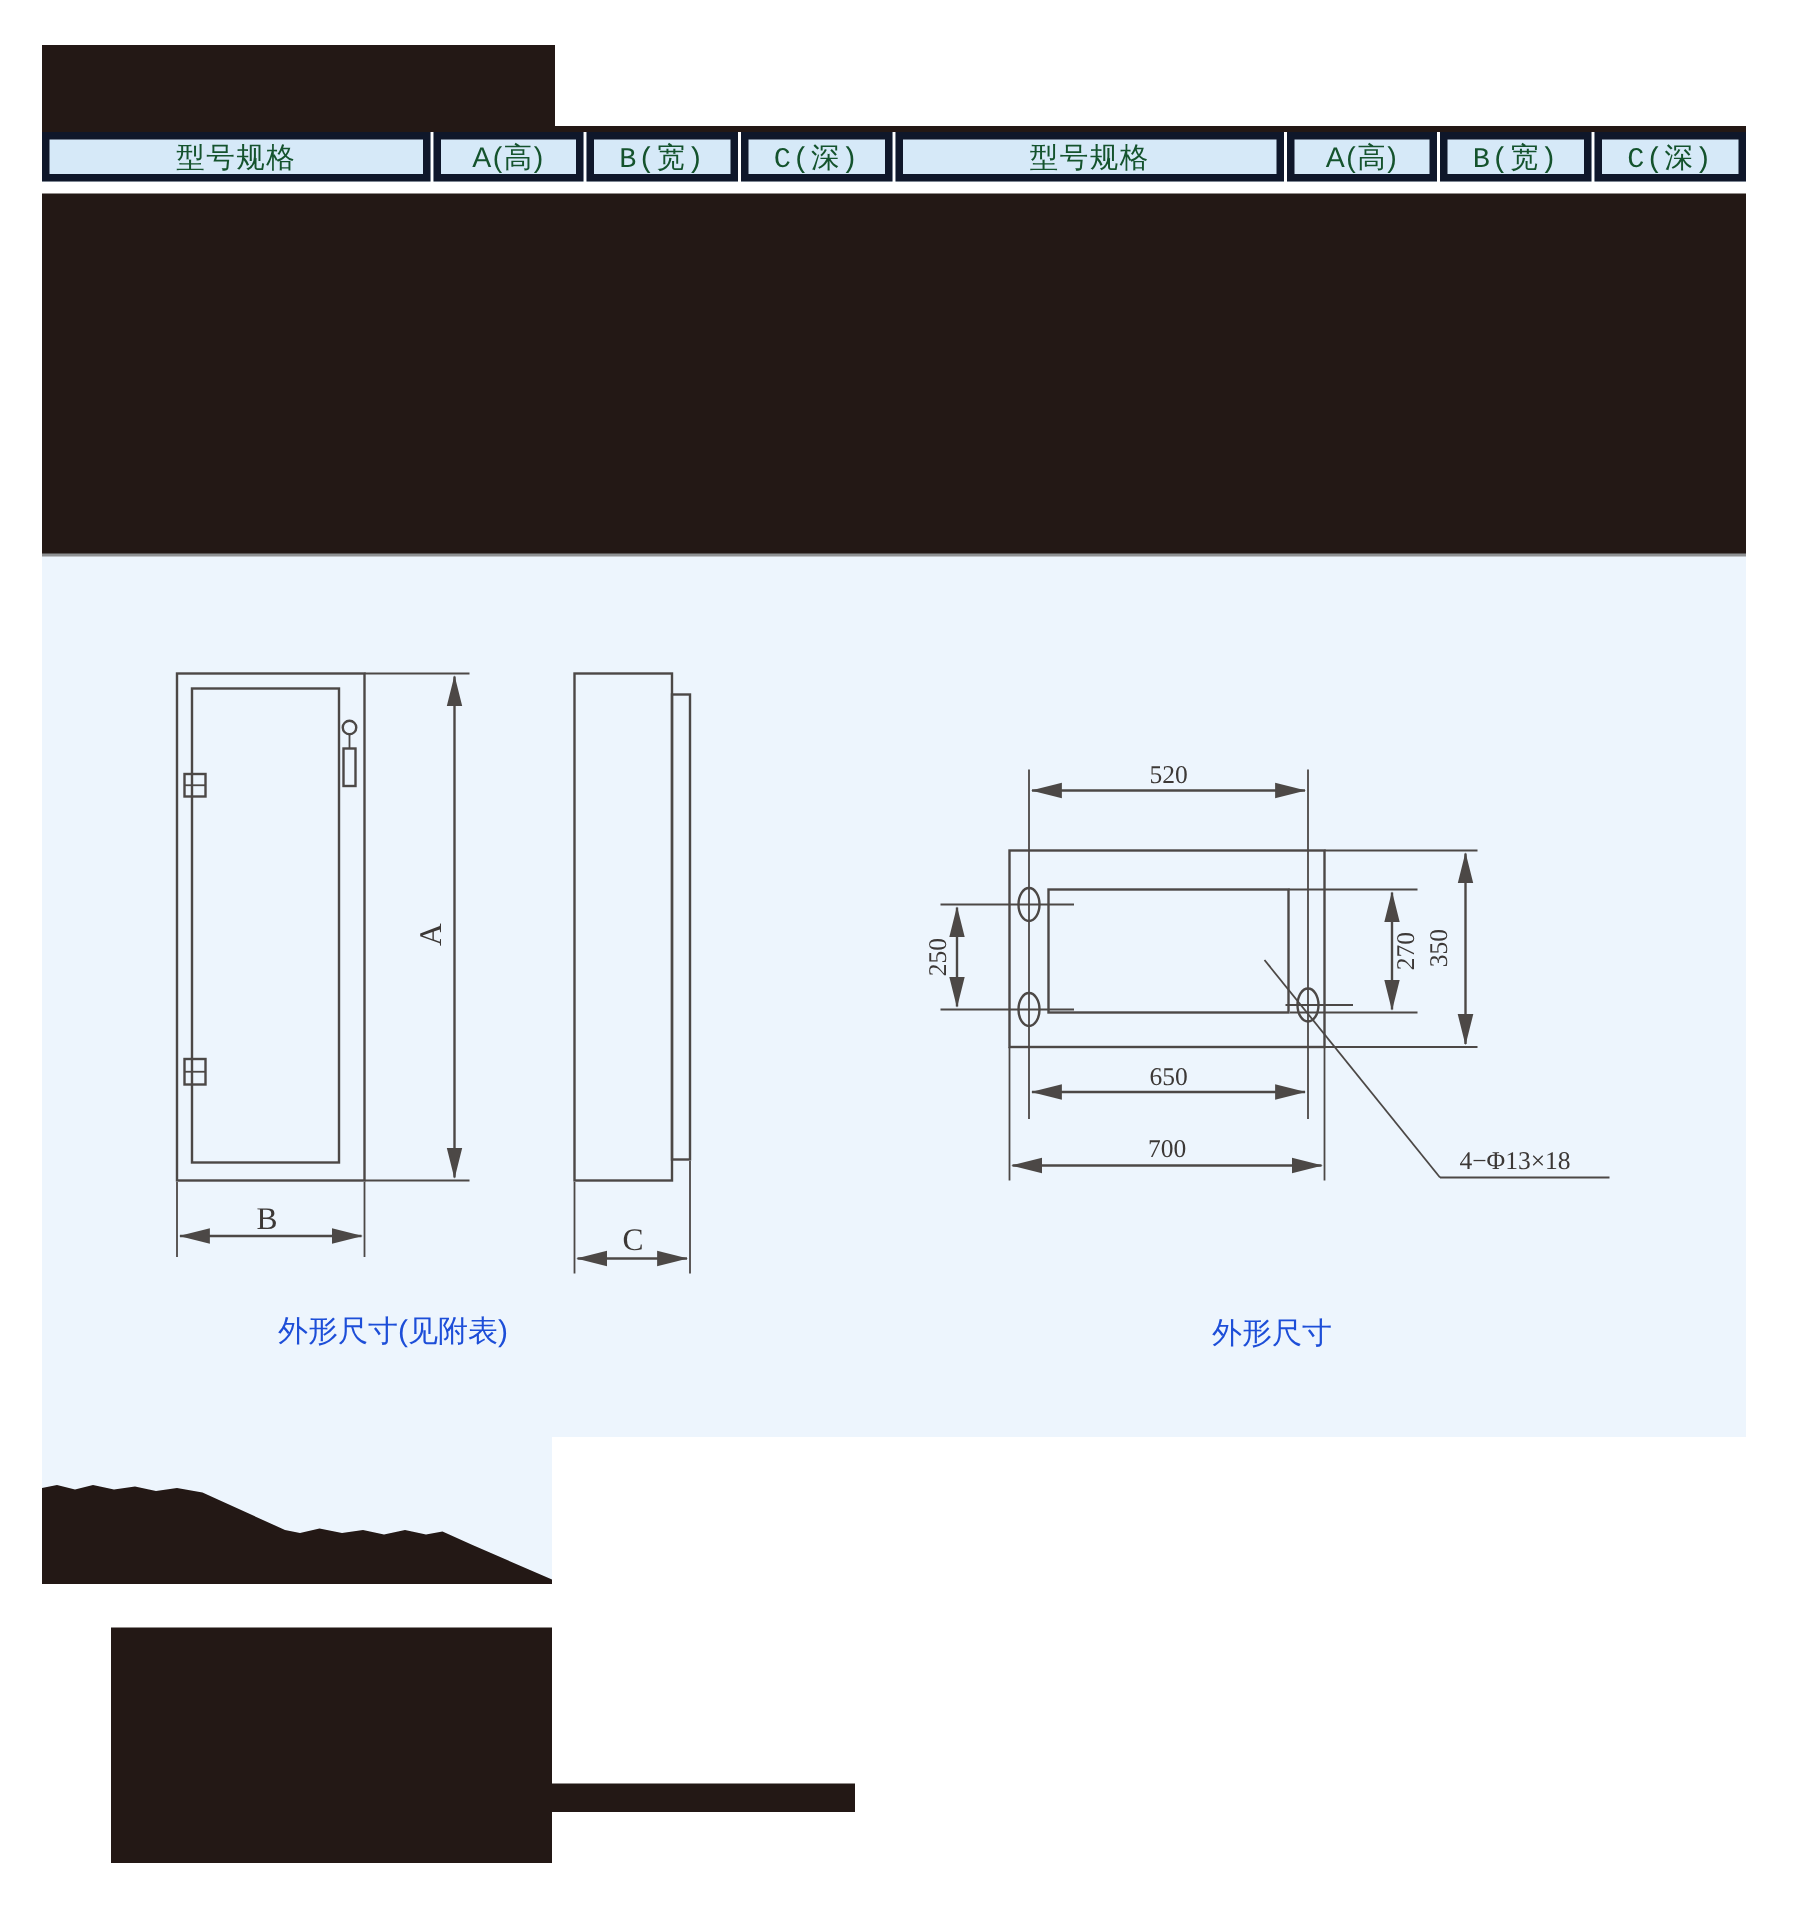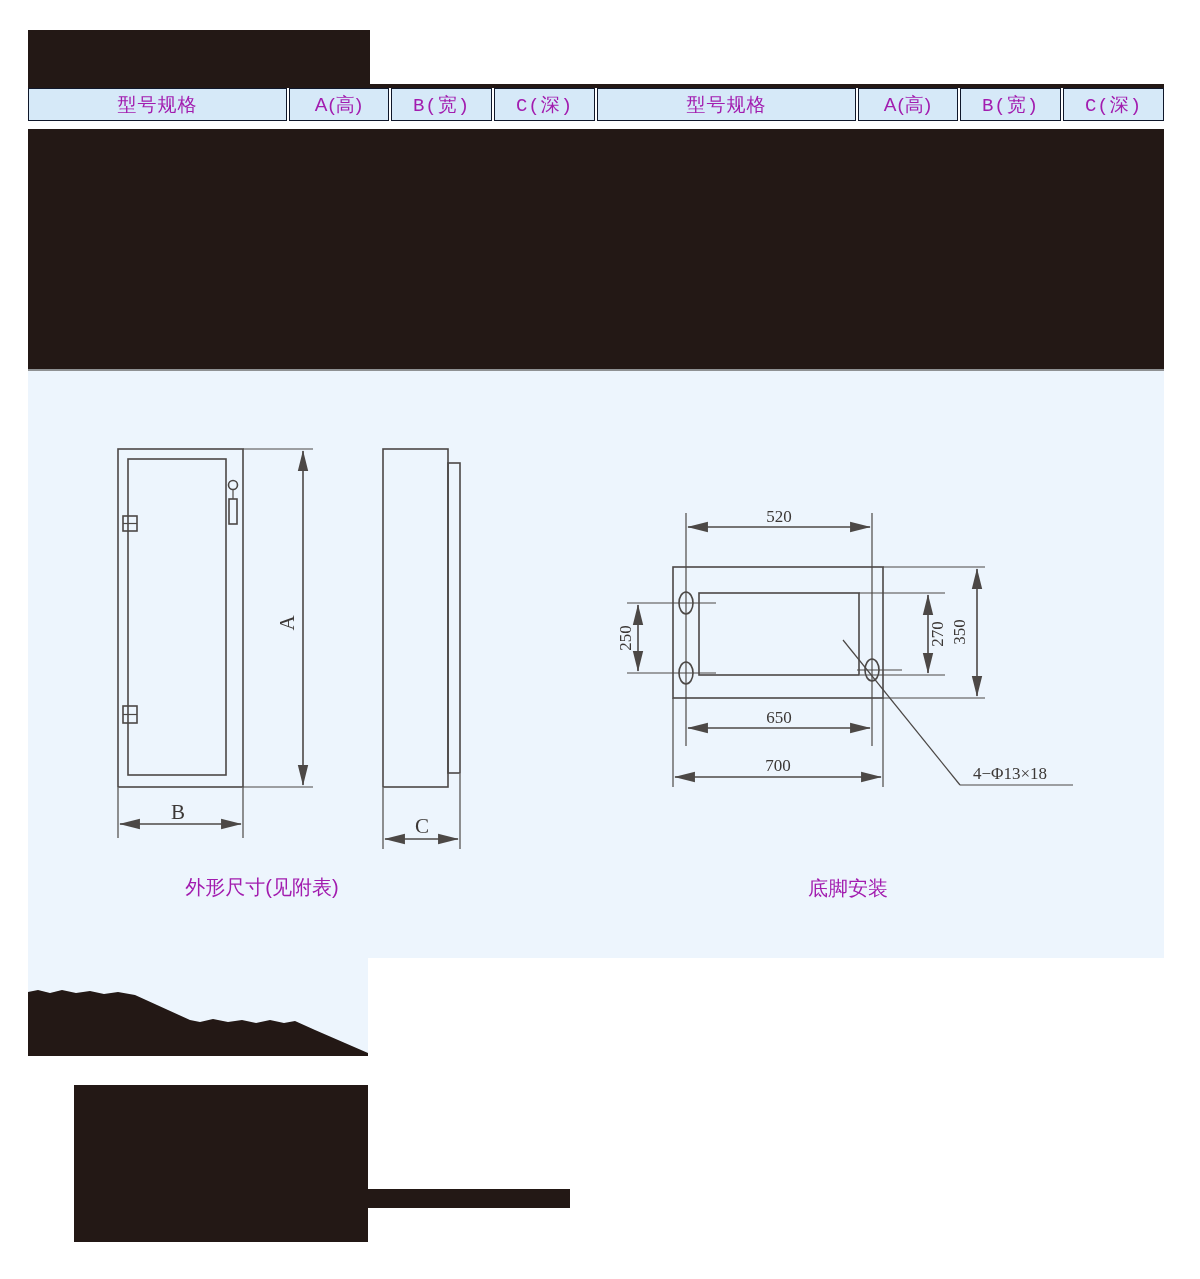--- a/index.html
+++ b/index.html
@@ -4,28 +4,28 @@
 <style>
   html,body{margin:0;padding:0;background:#ffffff;}
   body{width:1200px;height:1279px;position:relative;font-family:"Liberation Sans","DejaVu Sans",sans-serif;}
   .abs{position:absolute;}
   
   .redact{background:#231815;}
   .block-top{left:28px;top:30px;width:342px;height:54px;}
   .table-wrap{left:28px;top:84px;width:1136px;}
   .table-topline{height:4px;background:#231815;width:100%;}
   .header-row{display:flex;gap:2px;background:#ffffff;}
-  .hcell{box-sizing:border-box;height:33px;background:#d6e9f8;border:1px solid #0f172a;
+  .hcell{box-sizing:border-box;height:33px;background:#d6e9f8;border:5px solid #0f172a;
          display:flex;align-items:center;justify-content:center;
-         font-size:19px;color:#a21caf;letter-spacing:1px;}
+         font-size:19px;color:#14532d;letter-spacing:1px;}
   .c-model{width:259px;} .c-dim{width:100px;text-align:right;} .c-dim2{width:101px;font-family:Liberation Mono, monospace;}
   .table-body{left:28px;top:129px;width:1136px;height:240px;background:#231815;border-bottom:2px solid #8f9193;}
   .panel{left:28px;top:371px;width:1136px;height:587px;background:#edf5fd;}
   .panel-ext{left:28px;top:958px;width:340px;height:98px;background:#edf5fd;}
-  .caption{position:absolute;font-size:20px;color:#a21caf;white-space:nowrap;transform:translateX(-50%);}
+  .caption{position:absolute;font-size:20px;color:#1d4ed8;white-space:nowrap;transform:translateX(-50%);}
   .cap-outline{left:234px;top:503px;}
   .cap-mount{left:820px;top:504px;}
   .block-bottom-rect{left:74px;top:1085px;width:294px;height:157px;}
   .block-bottom-bar{left:368px;top:1189px;width:202px;height:19px;}
   
   svg.draw{position:absolute;left:0;top:0;}
   .ln{stroke:#4c4846;stroke-width:1.6;fill:none;}
   .thin{stroke:#4c4846;stroke-width:1.2;fill:none;}
   .dimtxt{font-family:"Liberation Serif","DejaVu Serif",serif;font-size:17px;fill:#3c3836;}
   .lettertxt{font-family:"Liberation Serif","DejaVu Serif",serif;font-size:21px;fill:#3c3836;}
@@ -130,21 +130,21 @@
       <line class="ln" x1="647" y1="406" x2="853" y2="406" marker-start="url(#arr)" marker-end="url(#arr)"></line>
       <text class="dimtxt" x="750" y="400" text-anchor="middle">700</text>
 
       <line class="thin" x1="815" y1="269" x2="932" y2="414"></line>
       <line class="thin" x1="932" y1="414" x2="1045" y2="414"></line>
       <text class="dimtxt" x="982" y="408" text-anchor="middle">4−Φ13×18</text>
     </g>
   </svg>
 
   <div class="caption cap-outline">外形尺寸(见附表)</div>
-  <div class="caption cap-mount">底脚安装</div>
+  <div class="caption cap-mount">外形尺寸</div>
 </div>
 
 <div class="abs panel-ext">
   <svg class="draw" width="340" height="98" viewBox="0 0 340 98">
     <polygon class="blob" points="0,34 10,32 22,35 34,32 48,35 62,33 76,36 90,34 107,37 118,42 162,62 172,64 185,61 200,64 214,62 228,65 242,62 256,65 267,63 287,72 340,95 340,98 0,98"></polygon>
   </svg>
 </div>
 
 <div class="abs redact block-bottom-rect"></div>
 <div class="abs redact block-bottom-bar"></div>

